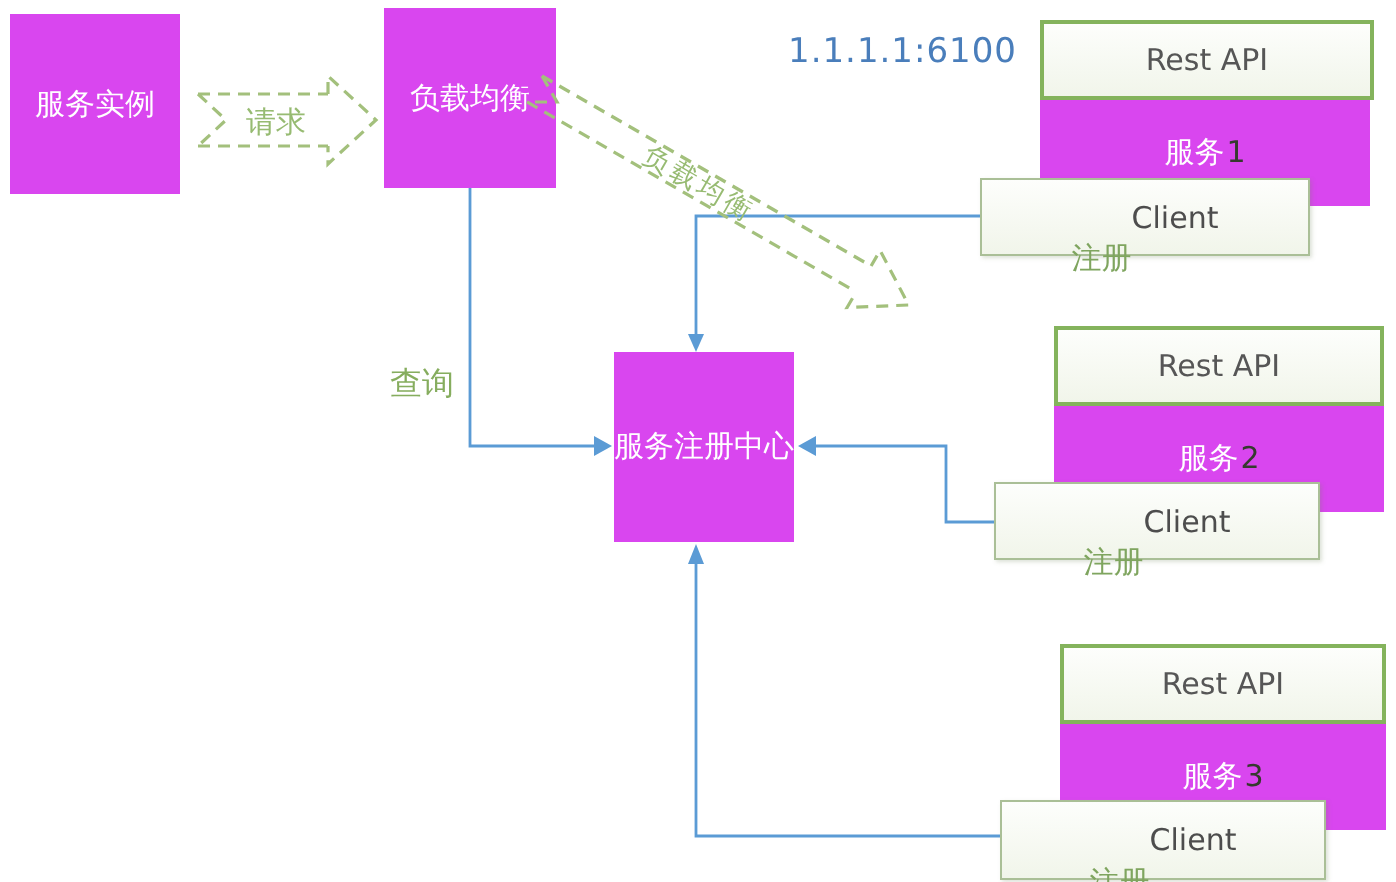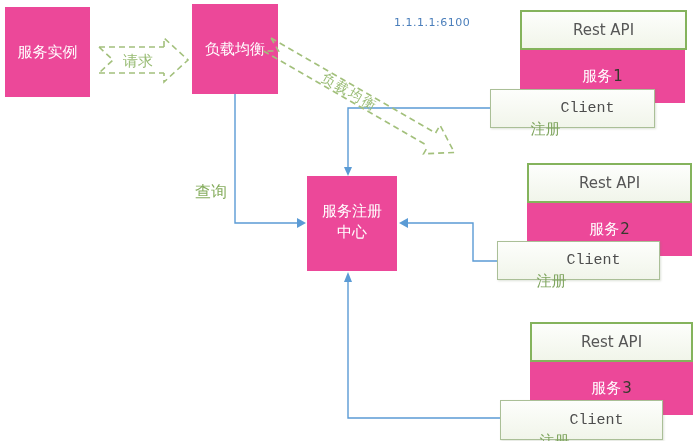--- a/index.html
+++ b/index.html
@@ -1,38 +1,38 @@
 <!DOCTYPE html>
 <html><head>
 <meta charset="utf-8">
 <style>
   html,body{margin:0;padding:0;background:#ffffff;}
   .stage{
     position:relative;width:698px;height:441px;background:#ffffff;overflow:hidden;
     font-family:"DejaVu Sans","Liberation Sans",sans-serif;
   }
   .gbox{
-    position:absolute;background:#ec4899;color:#ffffff;
+    position:absolute;background:#d946ef;color:#ffffff;
     display:flex;align-items:center;justify-content:center;text-align:center;
     font-size:15px;line-height:1.35;
   }
-  .registry{flex-direction:column;font-family:Liberation Mono, monospace;}
+  .registry{flex-direction:row;}
   .wbox{
     position:absolute;
     background:linear-gradient(#fdfefc,#f1f5ea);
     display:flex;align-items:center;justify-content:center;text-align:center;
     font-size:15px;color:#565656;
   }
   .rest{border:2px solid #84b35c;box-sizing:border-box;}
   .client{border:1px solid #aabf97;box-sizing:border-box;box-shadow:1px 1px 2px rgba(120,140,100,.25);}
   .client .cn{color:#7fa55f;margin-top:42px;}
-  .client .en{color:#4d4d4d;font-family:Liberation Mono, monospace;}
+  .client .en{color:#4d4d4d;}
   .svcnum{color:#353a2e;margin-left:1px;}
   .ip{
-    position:absolute;color:#4a7ebb;font-size:11px;letter-spacing:.5px;white-space:nowrap;
+    position:absolute;color:#4a7ebb;font-size:17px;letter-spacing:.5px;white-space:nowrap;
   }
   .query{
     position:absolute;color:#86ad5e;font-size:16px;white-space:nowrap;
   }
   svg.wires{position:absolute;left:0;top:0;pointer-events:none;}
   .blue{stroke:#5b9bd5;stroke-width:1.4;fill:none;}
   .bluehead{fill:#5b9bd5;stroke:none;}
   .dash{stroke:#a3c07c;stroke-width:1.6;fill:none;stroke-dasharray:6 4;stroke-linejoin:miter;}
   .dashlabel{fill:#97bb72;stroke:none;}
 </style>

